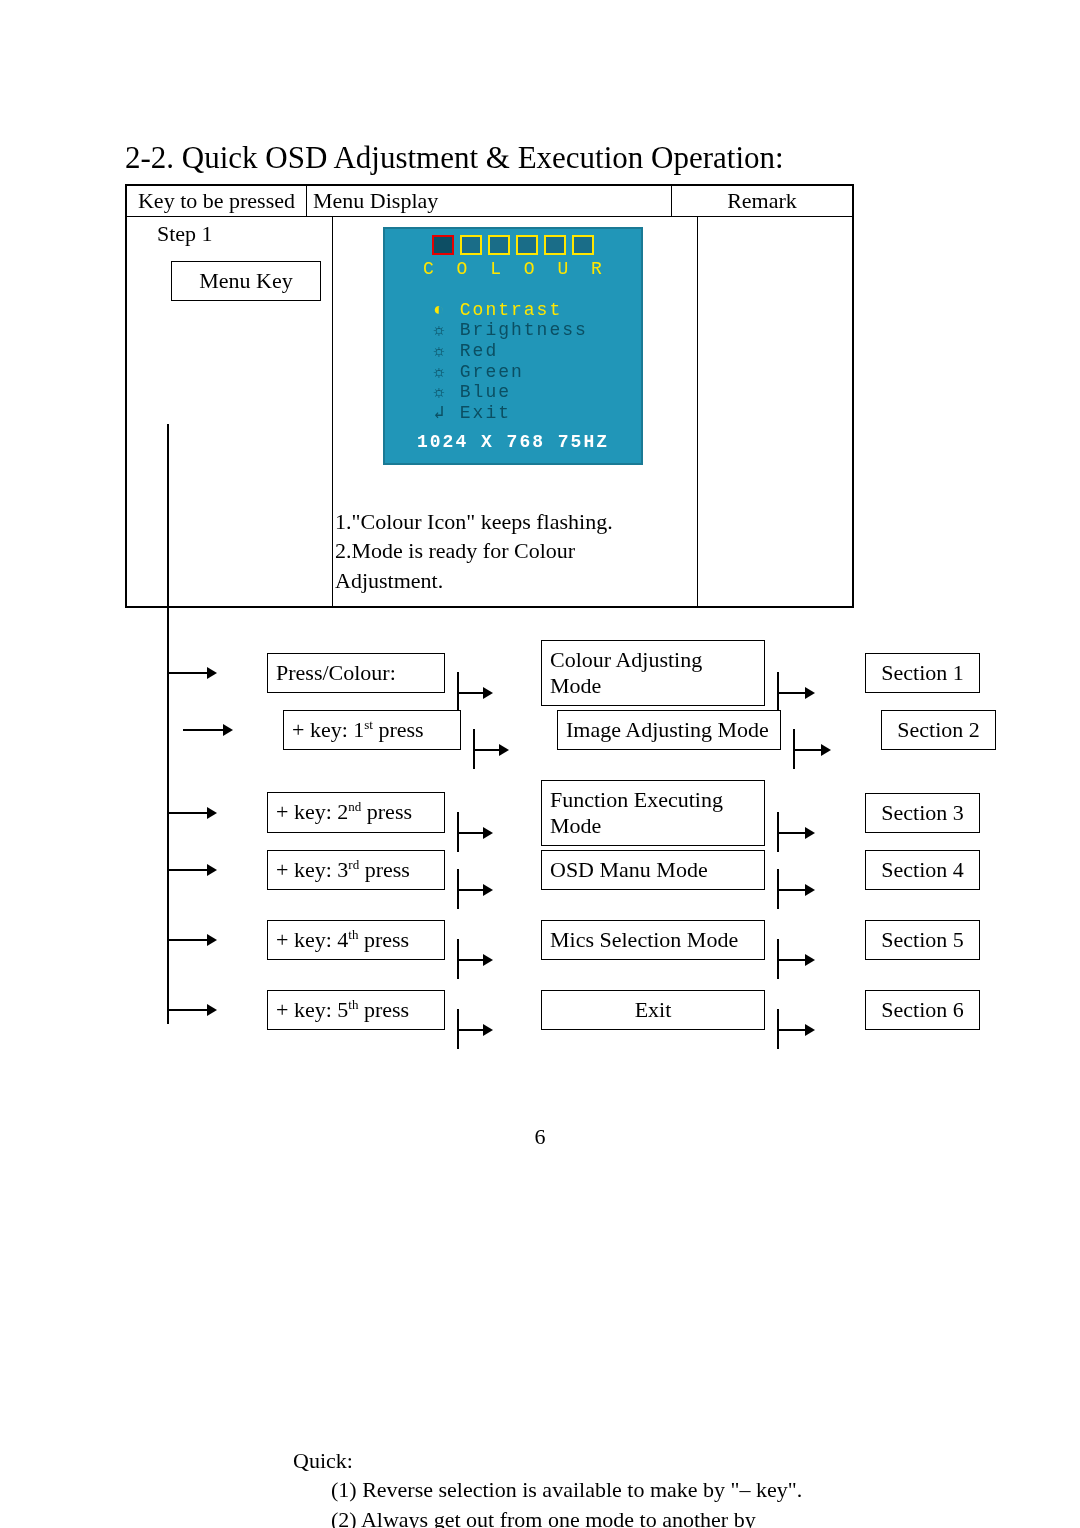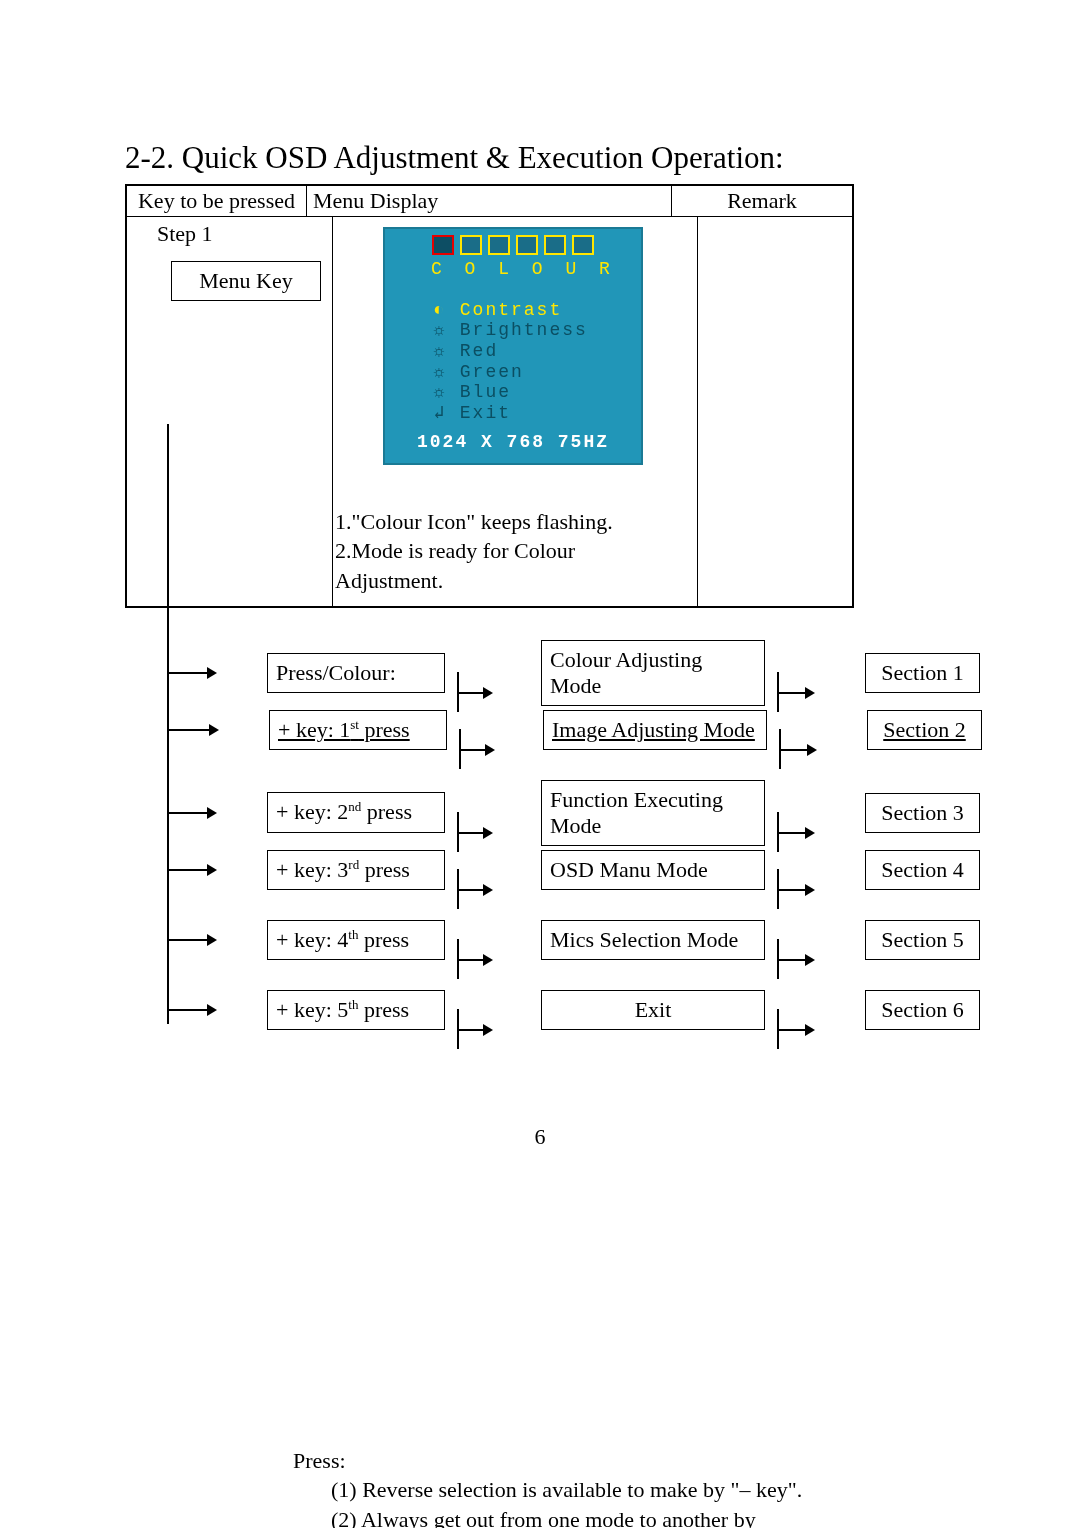--- a/index.html
+++ b/index.html
@@ -120,21 +120,21 @@
     box-sizing: border-box;
     background: #1a6d88;
   }
   .osd-icons .sel {
     border-color: #e60000;
     background: #0d4e64;
   }
   .osd-title {
     color: #ffe600;
     letter-spacing: 6px;
-    margin-left: 38px;
+    margin-left: 30px;
     margin-bottom: 4px;
   }
   .osd-list {
     margin-left: 40px;
     margin-top: 20px;
   }
   .osd-item { color: #0b4f63; }
   .osd-item.sel { color: #ffe600; }
   .osd-res {
     color: #ffffff;
@@ -287,21 +287,21 @@
        <div style="position:absolute;left:0;top:-1px;height:40px;width:12px;border-right:2px solid #000;"></div>
        <div style="position:absolute;left:12px;top:10px;">
               <svg class="hconn" width="38" height="20" viewBox="0 0 38 20">
     <line x1="0" y1="10" x2="28" y2="10" stroke="#000" stroke-width="2"></line>
     <polygon points="28,4 38,10 28,16" fill="#000"></polygon>
   </svg>
             </div>
      </div>
           <div class="fb c3">Section 1</div>
         </div>
-        <div class="flow-row" style="top: 86px; left: 2px; text-decoration: underline;">
+        <div class="flow-row" style="top: 86px; left: 16px;">
           <svg class="hconn" width="50" height="20" viewBox="0 0 50 20">
     <line x1="0" y1="10" x2="40" y2="10" stroke="#000" stroke-width="2"></line>
     <polygon points="40,4 50,10 40,16" fill="#000"></polygon>
   </svg>
           <div class="fb c1">+ key: 1<sup>st</sup> press</div>
           <div style="width:48px;position:relative;">
        <div style="position:absolute;left:0;top:-1px;height:40px;width:12px;border-right:2px solid #000;"></div>
        <div style="position:absolute;left:12px;top:10px;">
               <svg class="hconn" width="36" height="20" viewBox="0 0 36 20">
     <line x1="0" y1="10" x2="26" y2="10" stroke="#000" stroke-width="2"></line>
@@ -427,21 +427,21 @@
   </svg>
             </div>
      </div>
           <div class="fb c3">Section 6</div>
         </div>
       </div>
   </div>
 
   <div style="position:relative;">
     <div class="remarks">
-      <div class="label">Press:</div>
+      <div class="label">Quick:</div>
       <div class="item">(1) Reverse selection is available to make by "– key".</div>
       <div class="item">(2) Always get out from one mode to another by</div>
 
     </div>
   </div>
 
   <div class="pagenum">6</div>
 
 </div>
 

